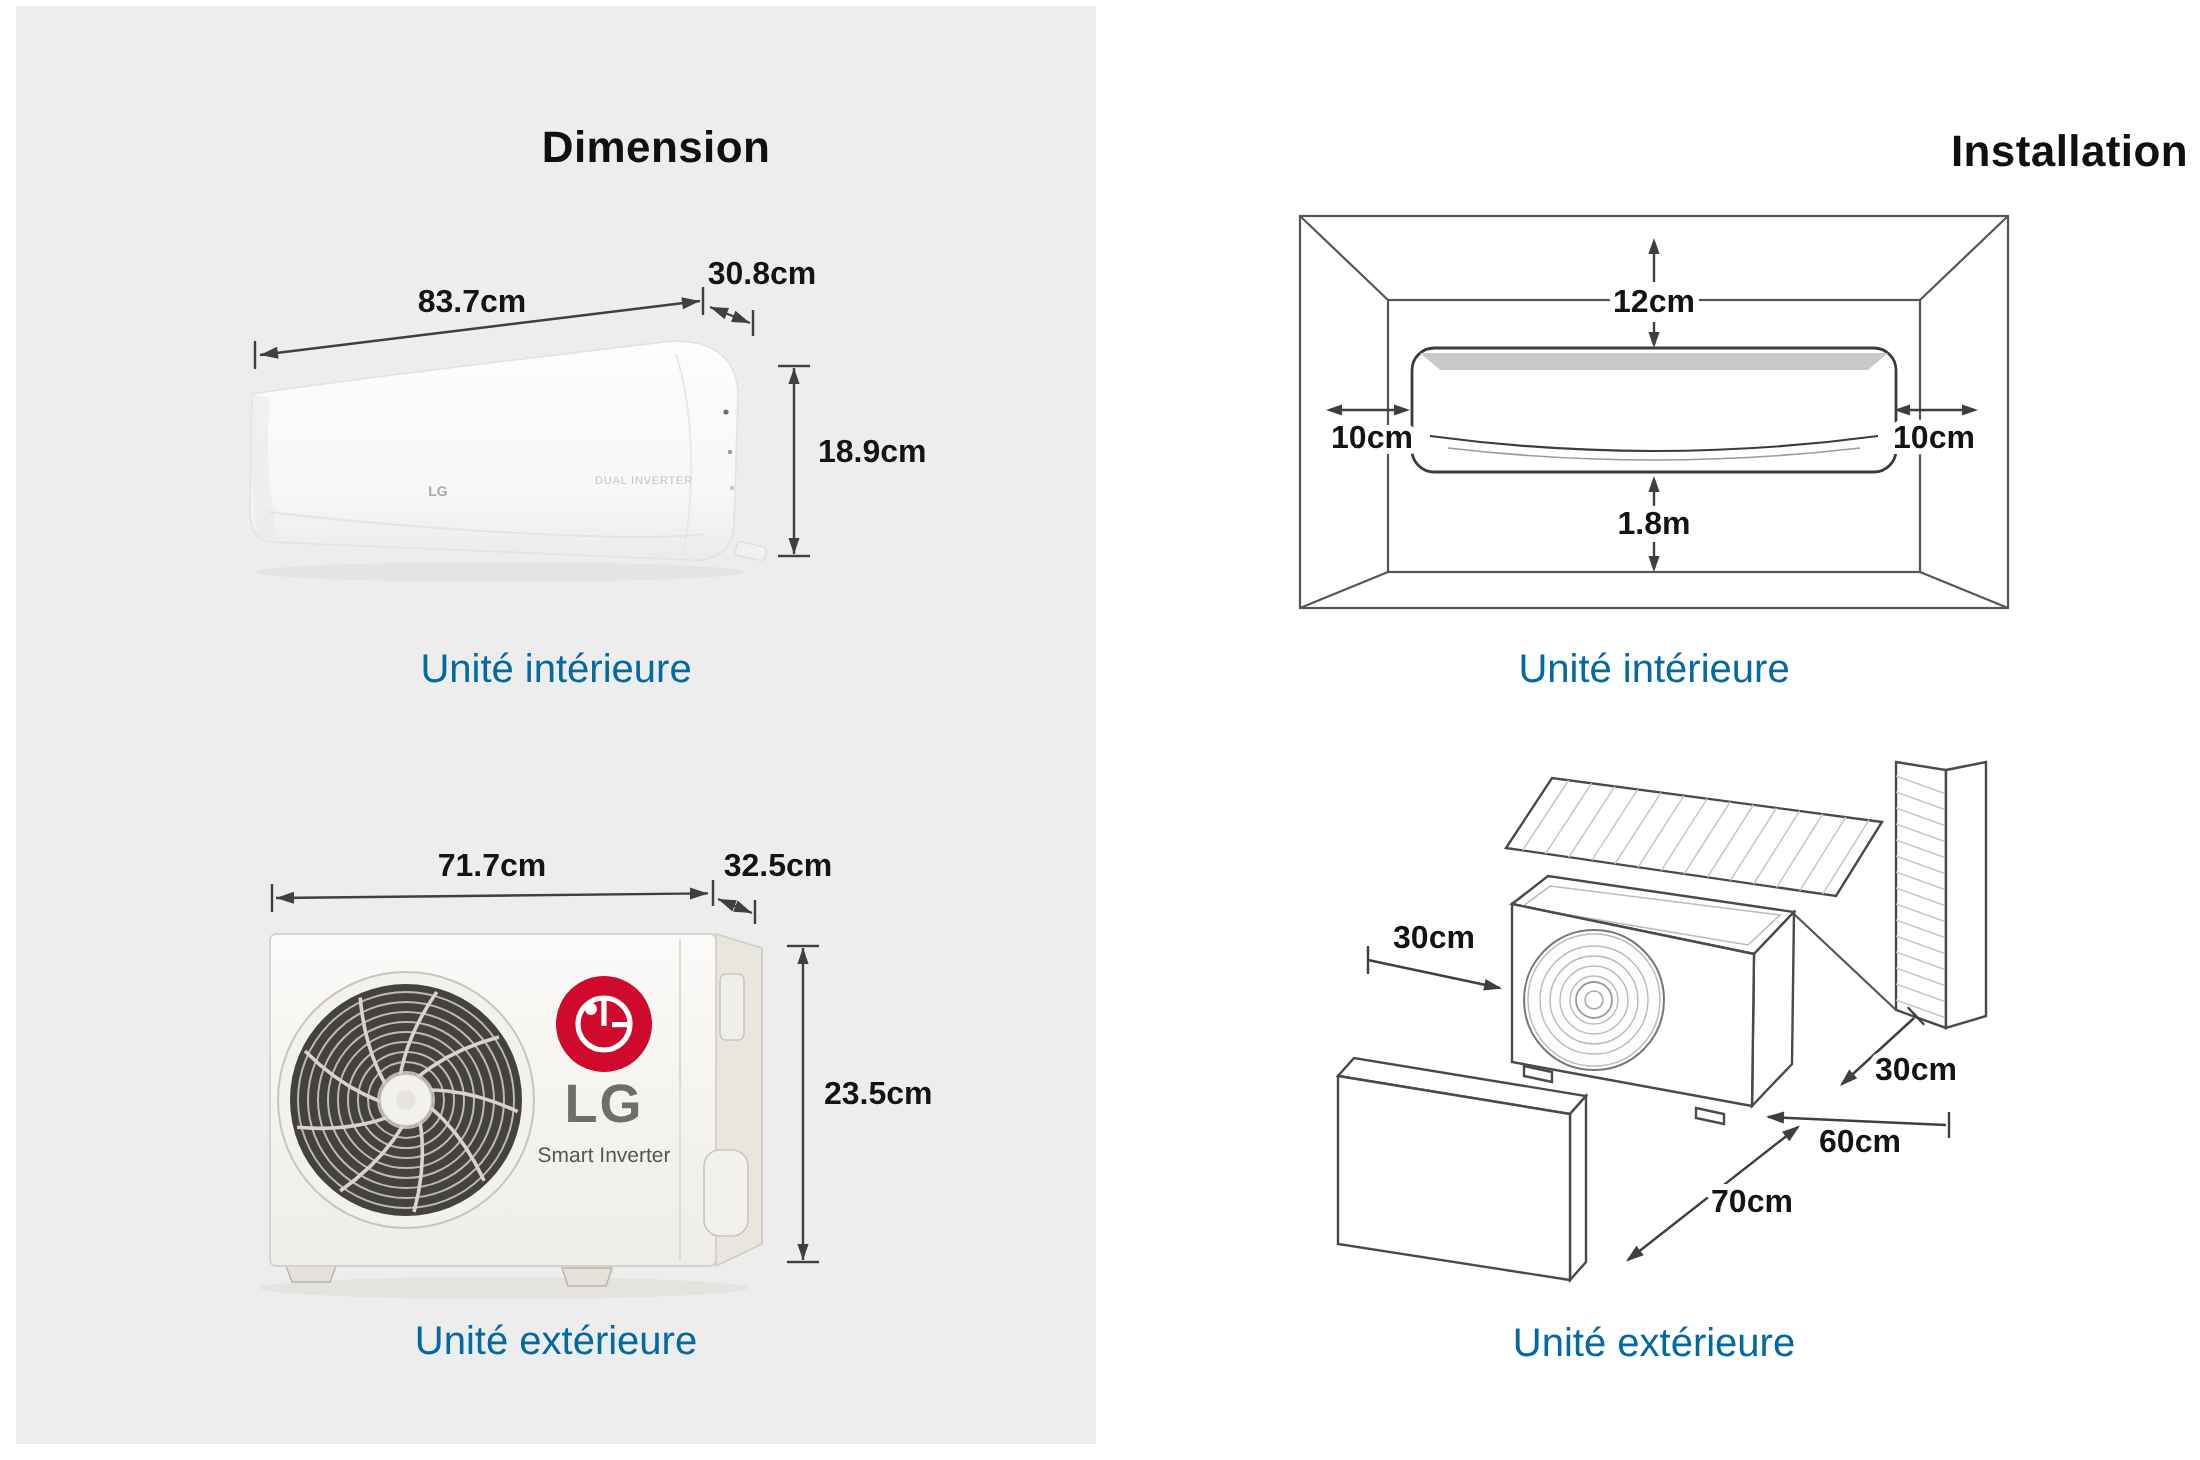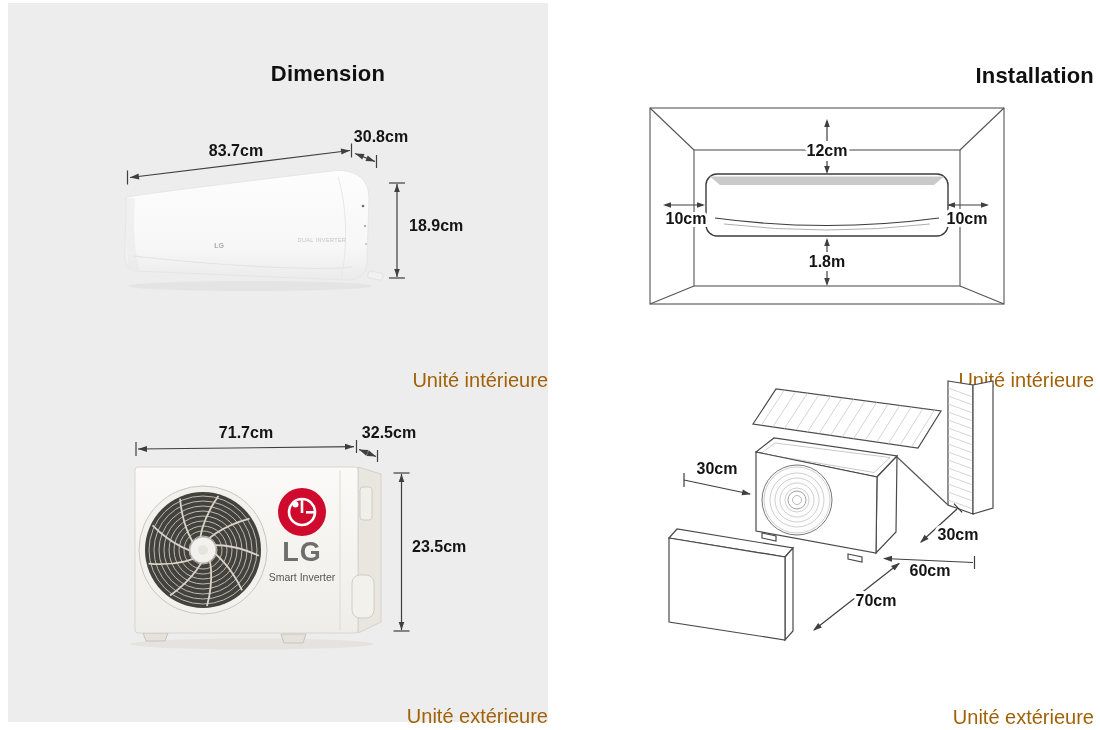--- a/index.html
+++ b/index.html
@@ -11,23 +11,22 @@
   }
   .panel-left{
     position:absolute;left:8px;top:3px;width:540px;height:719px;
     background:#ededed;
   }
   .section-title{
     position:absolute;font-size:22px;font-weight:700;color:#101010;
     text-align:center;letter-spacing:.2px;
   }
   .unit-label{
-    position:absolute;font-size:20px;font-weight:400;color:#a16207;
-    text-align:right;
-    margin-top:45px;
+    position:absolute;font-size:20px;font-weight:400;color:#0369a1;
+    text-align:center;
   }
   svg{position:absolute;overflow:visible;}
   svg text{font-family:"Liberation Sans", sans-serif;}
   .dim-text{font-size:16px;font-weight:700;fill:#141414;}
   .halo{stroke:#ffffff;stroke-width:6px;paint-order:stroke;stroke-linejoin:round;}
   .dimline{stroke:#3f3f3f;stroke-width:1.2;fill:none;}
   .dimarrow{fill:#3f3f3f;stroke:none;}
   .roomline{stroke:#555555;stroke-width:1.1;fill:none;}
   .drawline{stroke:#4a4a4a;stroke-width:1.2;fill:#ffffff;}
   .hatch{stroke:#c9c9c9;stroke-width:0.8;fill:none;}

